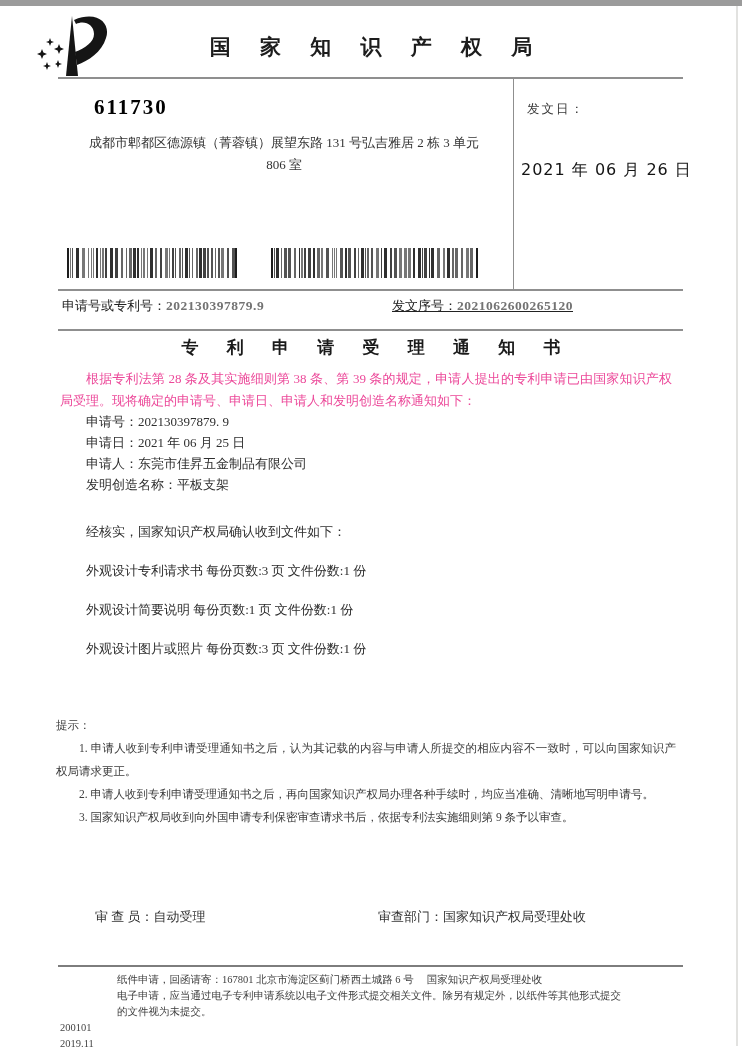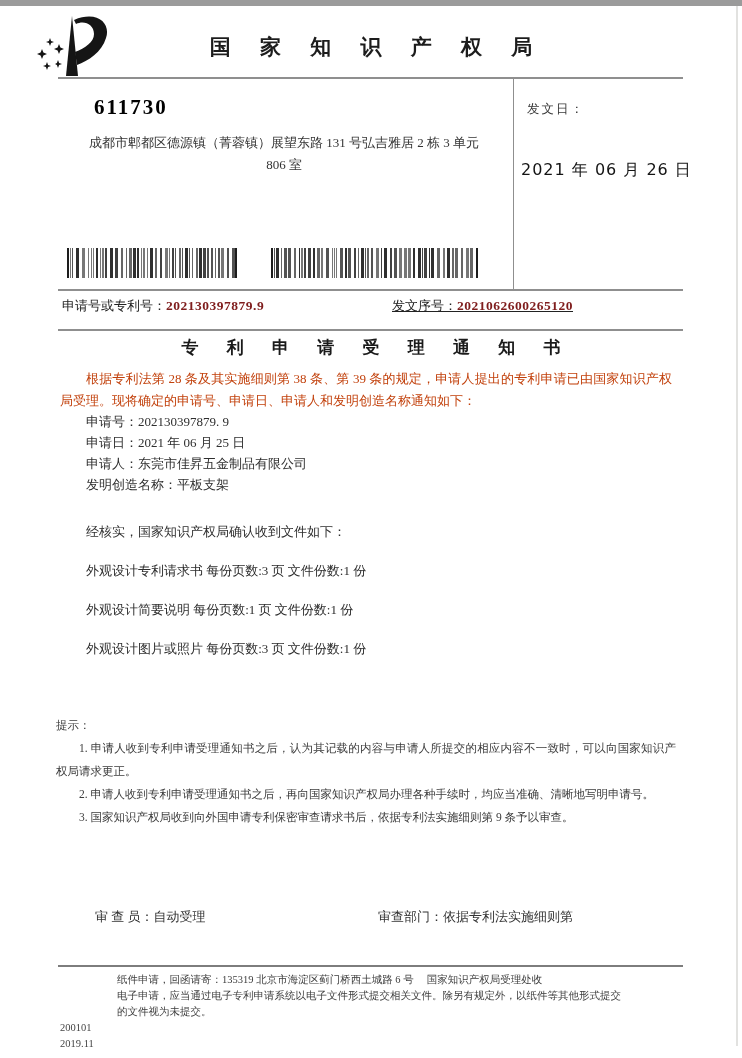--- a/index.html
+++ b/index.html
@@ -17,25 +17,25 @@
   .org-title{left:0;top:33px;width:742px;text-align:center;font-size:21px;font-weight:bold;
     letter-spacing:12px;text-indent:12px;color:#1c1c1c;}
   .postcode{left:82px;top:95px;font-size:21px;font-weight:bold;letter-spacing:2px;color:#000000;margin-left:12px;}
   .addr{left:58px;top:132px;width:452px;text-align:center;font-size:13px;line-height:22px;color:#333;}
   .dispatch-label{left:527px;top:101px;font-size:12.5px;letter-spacing:2px;color:#3a3a3a;}
   .dispatch-date{left:521px;top:160px;font-size:16px;letter-spacing:1px;color:#141414;
     font-family:"DejaVu Sans","Liberation Sans",sans-serif;}
   .barcode{height:30px;overflow:hidden;}
   .barcode i{position:absolute;top:0;bottom:0;background:#1d1d1d;display:block;}
   .num-row{top:297px;font-size:13px;color:#222;}
-  .num-row b{font-size:13.5px;letter-spacing:.5px;color:#7f1d1d;}
+  .num-row b{font-size:13.5px;letter-spacing:.5px;color:#737373;}
   .doc-title{left:0;top:336px;width:742px;text-align:center;font-size:17px;font-weight:bold;
     letter-spacing:12px;text-indent:12px;color:#1a1a1a;}
   .para1{left:60px;top:368px;width:612px;font-size:13px;line-height:21.5px;text-indent:2em;
-    text-align:justify;color:#c2410c;}
+    text-align:justify;color:#ec4899;}
   .fields{left:60px;top:411px;font-size:13px;line-height:21px;color:#2e2e2e;}
   .fields div{padding-left:26px;white-space:nowrap;}
   .received{left:60px;top:503px;font-size:13px;line-height:21px;color:#2e2e2e;}
   .received div{padding-left:26px;white-space:nowrap;margin-top:18px;}
   .tips{left:56px;top:714px;width:620px;font-size:11.5px;line-height:23px;color:#3b3b3b;}
   .tips p{margin:0;text-indent:2em;text-align:justify;}
   .signoff{top:908px;font-size:13px;color:#333;}
   .footer-codes{left:60px;top:972px;font-size:10.5px;line-height:16px;color:#454545;margin-top:48px;}
   .footer-text{left:117px;top:972px;width:505px;font-size:10.5px;line-height:16px;color:#3d3d3d;}
   .footer-text p{margin:0;}
@@ -203,24 +203,24 @@
   <div>提示：</div>
   <p>1. 申请人收到专利申请受理通知书之后，认为其记载的内容与申请人所提交的相应内容不一致时，可以向国家知识产权局请求更正。</p>
   <p>2. 申请人收到专利申请受理通知书之后，再向国家知识产权局办理各种手续时，均应当准确、清晰地写明申请号。</p>
   <p>3. 国家知识产权局收到向外国申请专利保密审查请求书后，依据专利法实施细则第 9 条予以审查。</p>
 </div>
 
 <div class="abs signoff nowrap" style="left:95px;">
   <span>审 查 员：</span><span>自动受理</span>
 </div>
 <div class="abs signoff nowrap" style="left:378px;">
-  <span>审查部门：</span><span>依据专利法实施细则第</span>
+  <span>审查部门：</span><span>国家知识产权局受理处收</span>
 </div>
 
 <div class="abs rule" style="left:58px;top:965px;width:625px;background:#7d7d7d;"></div>
 <div class="abs footer-codes">
   <div>200101</div>
   <div>2019.11</div>
 </div>
 <div class="abs footer-text">
-  <p>纸件申请，回函请寄：135319  北京市海淀区蓟门桥西土城路 6 号　 国家知识产权局受理处收</p>
+  <p>纸件申请，回函请寄：167801  北京市海淀区蓟门桥西土城路 6 号　 国家知识产权局受理处收</p>
   <p>电子申请，应当通过电子专利申请系统以电子文件形式提交相关文件。除另有规定外，以纸件等其他形式提交的文件视为未提交。</p>
 </div>
 
 </body></html>

